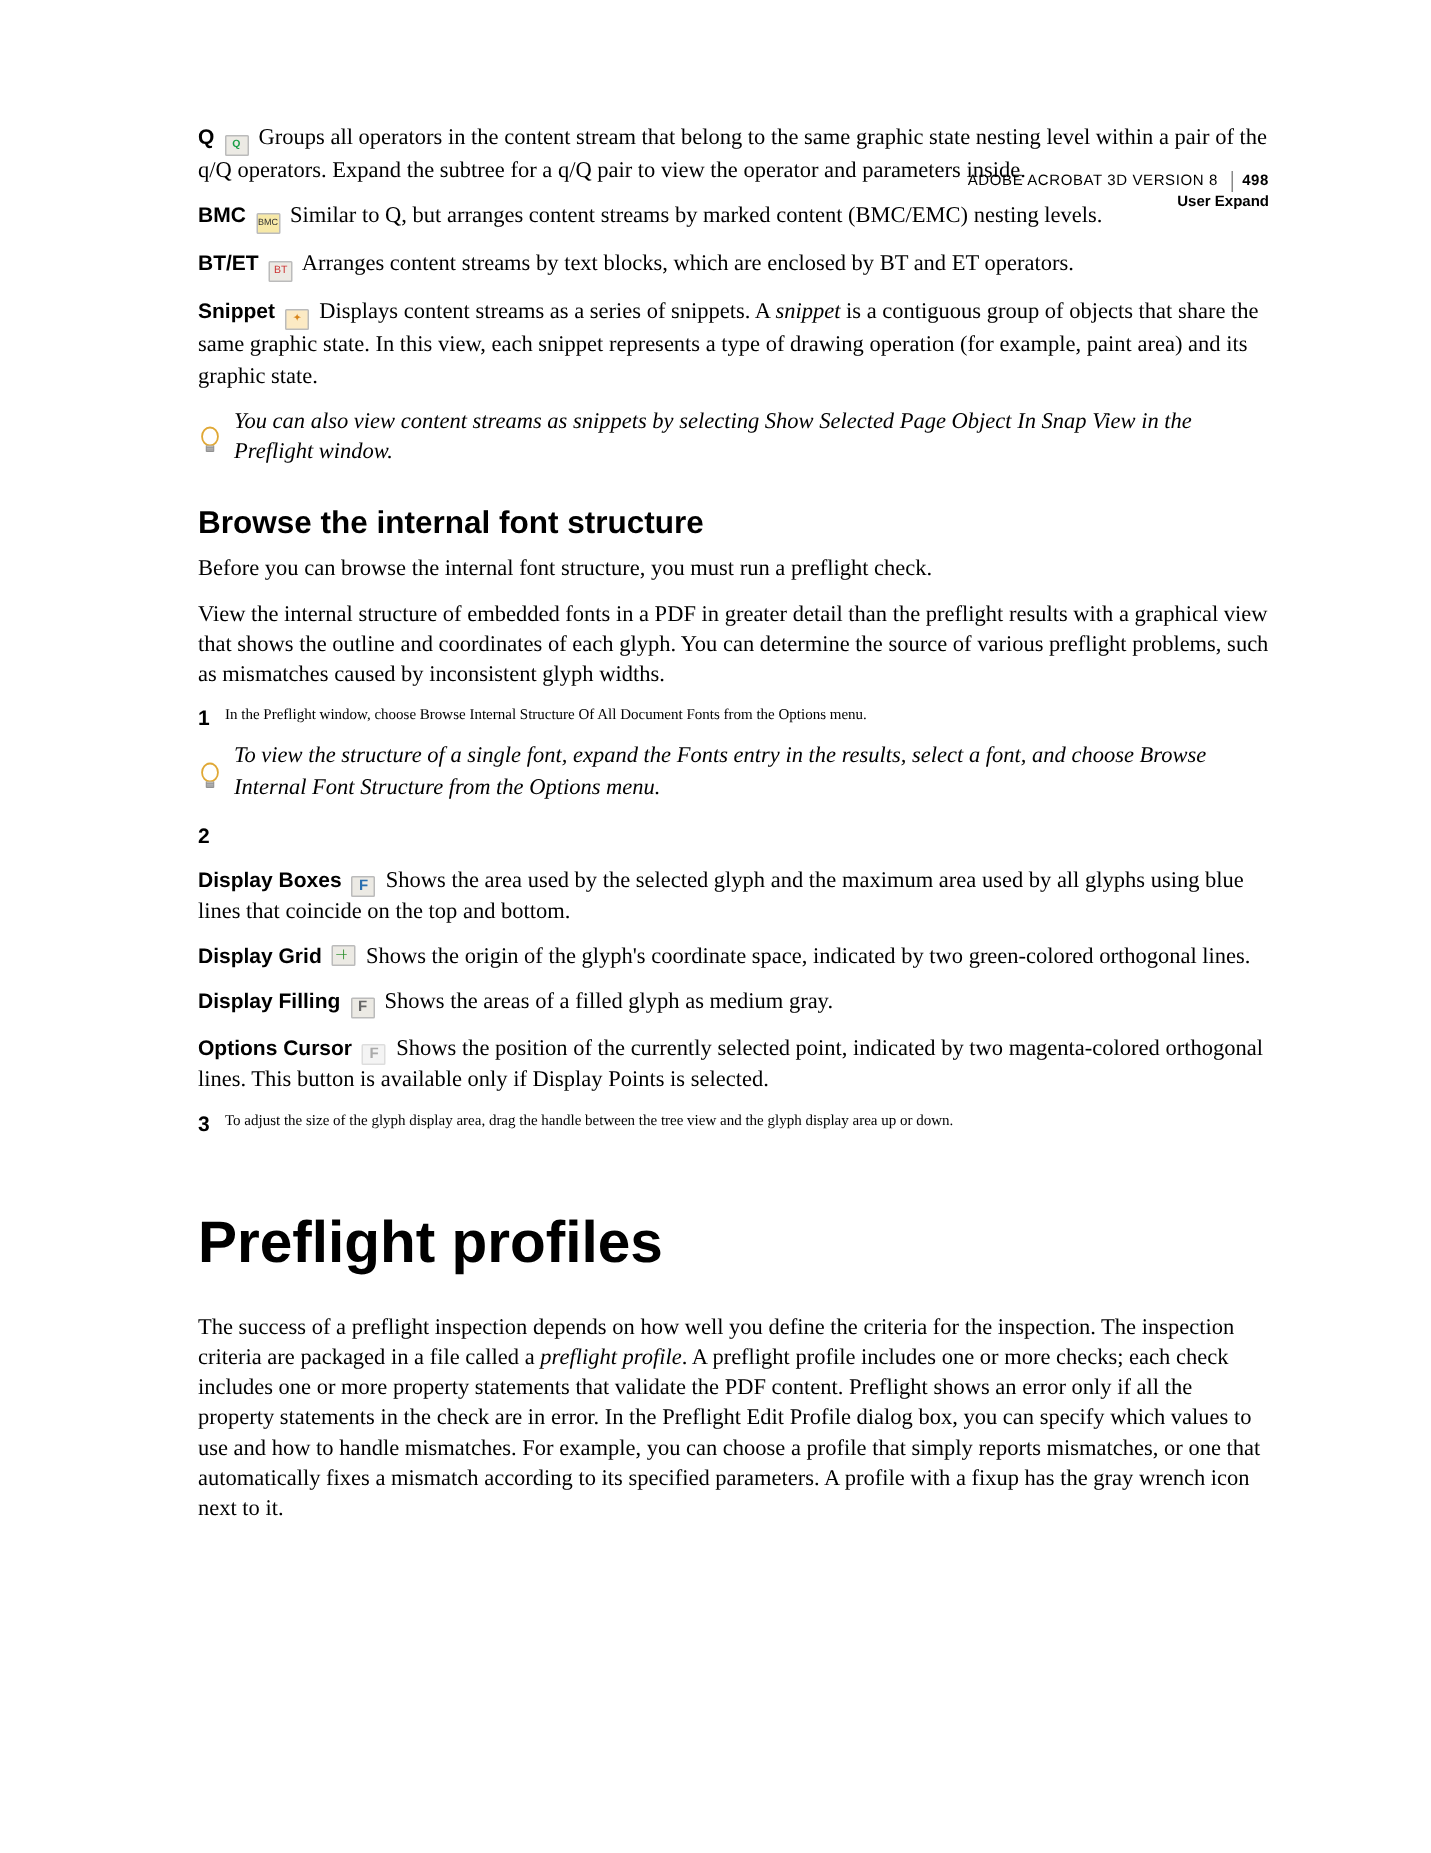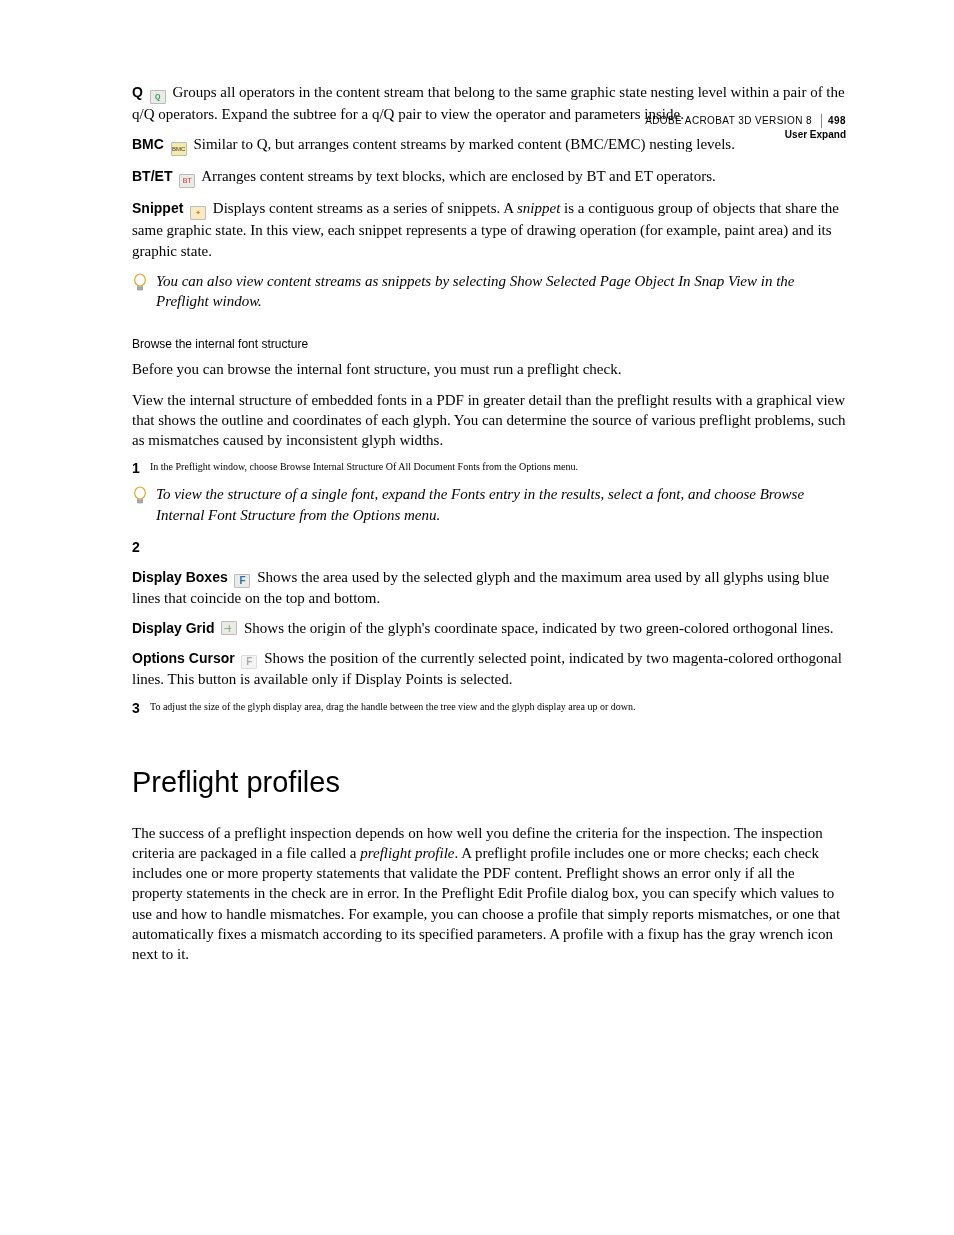--- a/index.html
+++ b/index.html
@@ -70,44 +70,44 @@
   .icon-snippet { background:#fceac4; }
   .icon-snippet::after { content:"✦"; color:#d8851a; }
   .icon-grid::before { content:"|"; color:#2a8f2a; position:absolute; left:50%; top:0; margin-left:-1px; }
   .icon-grid::after { content:"—"; color:#2a8f2a; position:absolute; top:0px; left:2px; }
   .icon-boxes::after { content:"F"; color:#2a6fb0; font-weight:bold; font-size:10px; }
   .icon-filling::after { content:"F"; color:#666; font-weight:bold; font-size:10px; }
   .icon-cursor::after { content:"F"; color:#aaa; font-weight:bold; font-size:10px; }
   .icon-cursor { background:#f4f4f4; border-color:#ddd; }
   .tip {
     display: flex;
-    align-items: flex-start;
+    align-items: flex-end;
     margin: 6px 0 14px 0;
   }
   .tip-icon {
     flex: 0 0 20px;
     margin-right: 4px;
     margin-top: 2px;
   }
   .tip-icon svg { width: 16px; height: 22px; }
   .tip-text {
     font-size: 15px;
     font-style: italic;
     line-height: 1.35;
   }
   .h2 {
     font-family: "Myriad Pro", Arial, Helvetica, sans-serif;
-    font-weight: 400;
-    font-size: 12px;
+    font-weight: 700;
+    font-size: 21px;
     margin: 26px 0 8px 0;
   }
   .h1 {
     font-family: "Myriad Pro", Arial, Helvetica, sans-serif;
-    font-weight: 400;
-    font-size: 29px;
+    font-weight: 700;
+    font-size: 39px;
     margin: 50px 0 24px 0;
   }
   .step {
     display: flex;
     margin-bottom: 8px;
   }
   .step-num {
     font-family: "Myriad Pro", Arial, Helvetica, sans-serif;
     font-weight: 700;
     font-size: 14px;
@@ -203,20 +203,25 @@
       <span class="icon icon-boxes"></span>
       <span>Shows the area used by the selected glyph and the maximum area used by all glyphs using blue lines that coincide on the top and bottom.</span>
     </p>
 
     <p class="para">
       <span class="term">Display Grid</span>
       <span class="icon icon-grid"></span>
       <span>Shows the origin of the glyph's coordinate space, indicated by two green-colored orthogonal lines.</span>
     </p>
 
+    <p class="para">
+      <span class="term">Display Filling</span>
+      <span class="icon icon-filling"></span>
+      <span>Shows the areas of a filled glyph as medium gray.</span>
+    </p>
 
 
     <p class="para">
       <span class="term">Options Cursor</span>
       <span class="icon icon-cursor"></span>
       <span>Shows the position of the currently selected point, indicated by two magenta-colored orthogonal lines. This button is available only if Display Points is selected.</span>
     </p>
 
     <div class="step">
       <div class="step-num">3</div>

